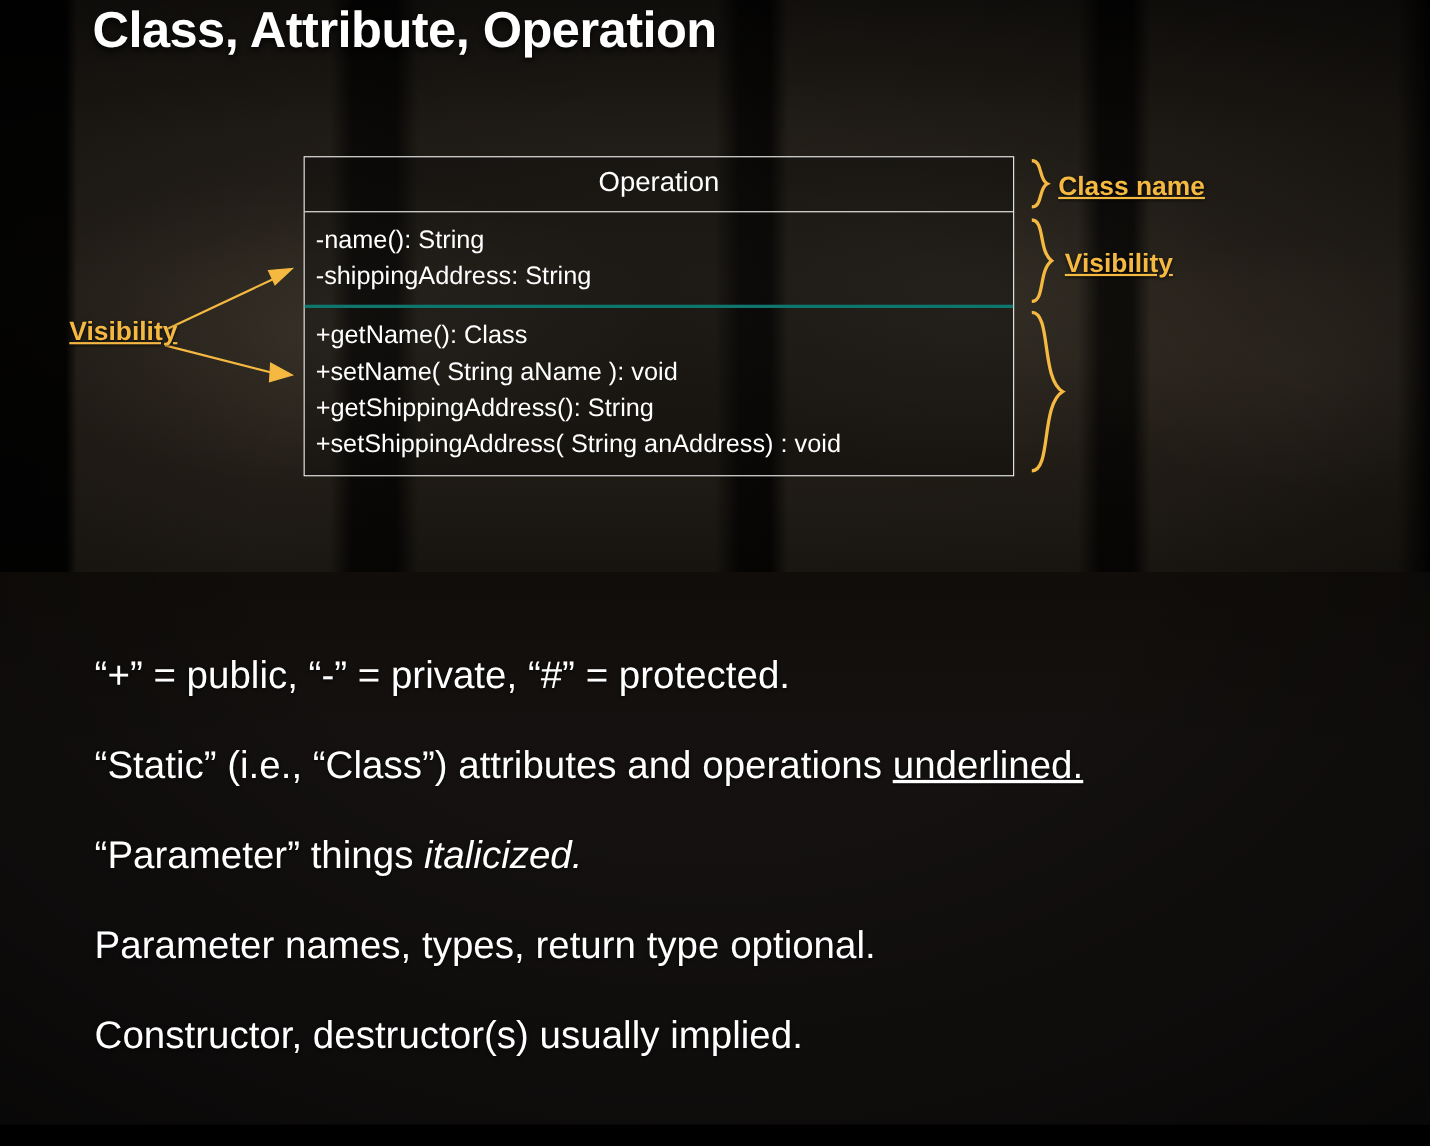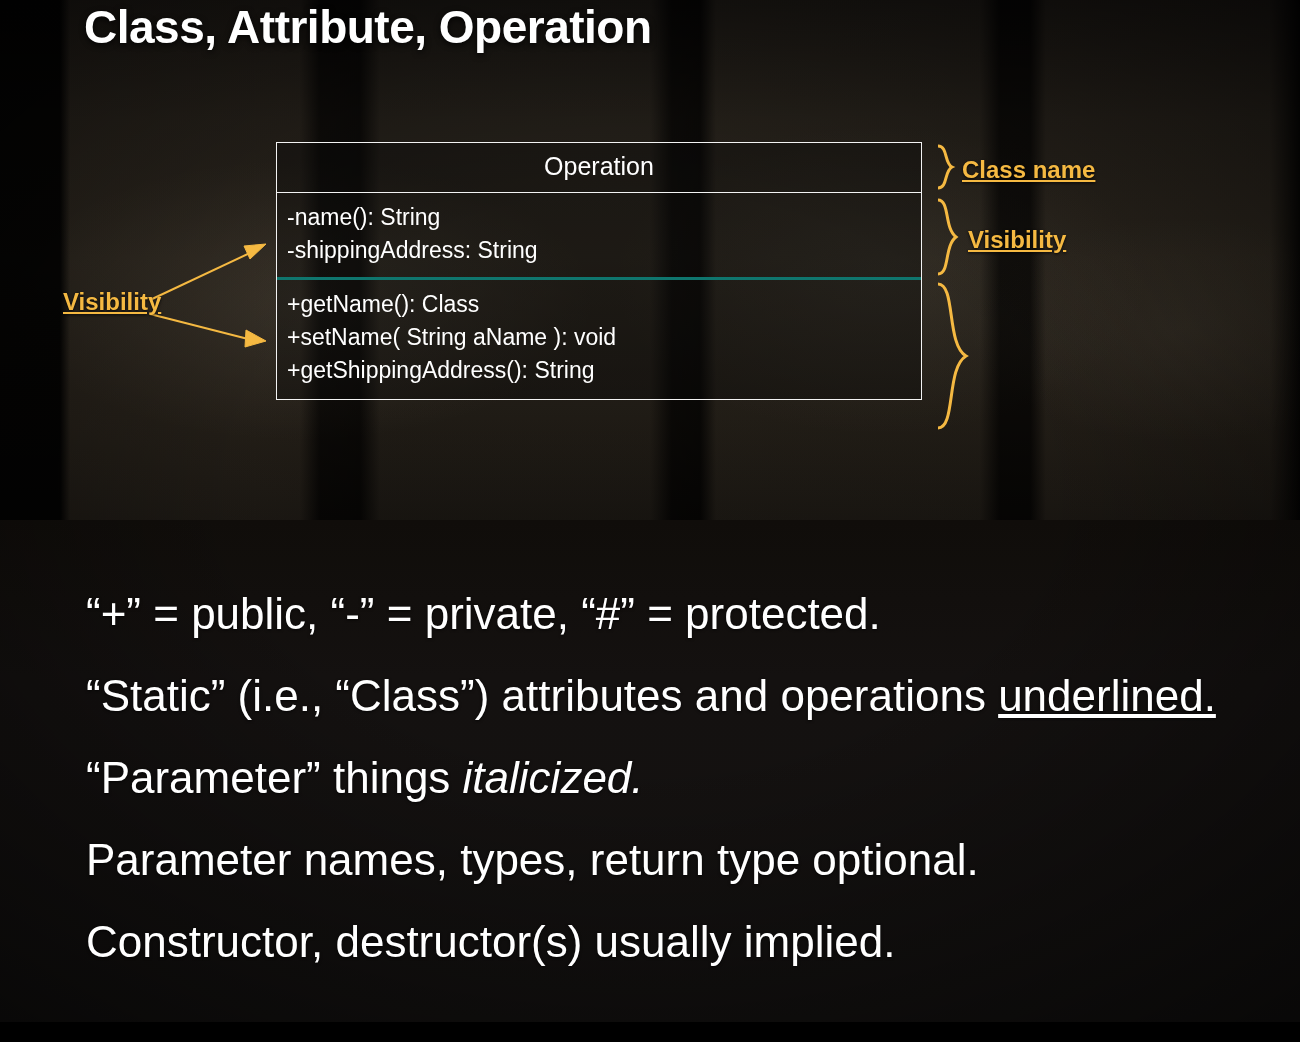--- a/index.html
+++ b/index.html
@@ -141,21 +141,21 @@
   }
 
   
   .bullets {
     position: absolute;
     left: 86px;
     top: 586px;
     width: 1140px;
   }
   .bullet {
-    font-size: 44px;
+    font-size: 35px;
     line-height: 56px;
     color: #ffffff;
     margin-bottom: 26px;
     text-shadow: 0 1px 3px rgba(0,0,0,0.7);
   }
   .bullet u { text-decoration: underline; }
   .bullet i { font-style: italic; }
 </style>
 </head>
 <body>
@@ -173,20 +173,21 @@
       <span>Operation</span>
     </div>
     <div class="uml-section uml-sec-attrs">
       <div class="uml-line">-name(): String</div>
       <div class="uml-line">-shippingAddress: String</div>
     </div>
     <div class="uml-section uml-sec-ops">
       <div class="uml-line">+getName(): Class</div>
       <div class="uml-line">+setName( String aName ): void</div>
       <div class="uml-line">+getShippingAddress(): String</div>
+      <div class="uml-line">+setShippingAddress( String anAddress) : void</div>
     </div>
   </div>
 
   <svg class="overlay" viewBox="0 0 1300 1042">
 
     <path d="M938 146 C 948 146, 944 163, 952 167 C 944 171, 948 188, 938 188" fill="none" stroke="#f5b942" stroke-width="3"></path>
 
     <path d="M938 200 C 950 200, 944 228, 956 237 C 944 246, 950 274, 938 274" fill="none" stroke="#f5b942" stroke-width="3"></path>
 
     <path d="M938 284 C 956 284, 946 344, 966 356 C 946 368, 956 428, 938 428" fill="none" stroke="#f5b942" stroke-width="3"></path>

